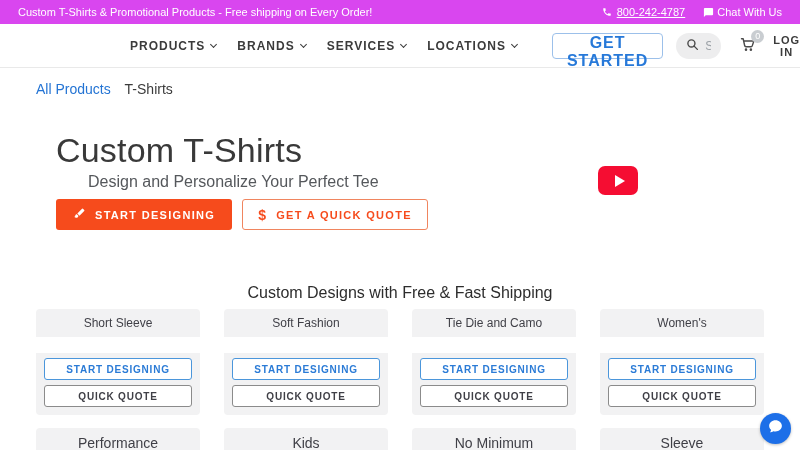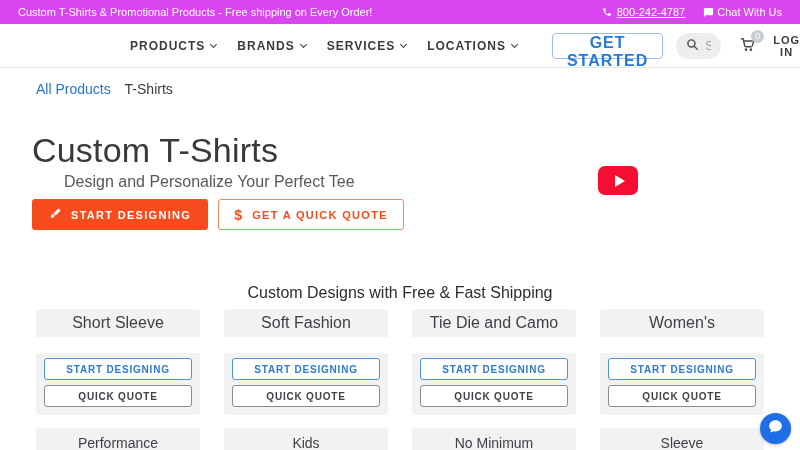--- a/index.html
+++ b/index.html
@@ -37,21 +37,21 @@
     display:flex; align-items:center; justify-content:center; }
   .login { margin-left:16px; font-size:11px; font-weight:bold; letter-spacing:1px;
     color:#3b3b3b; cursor:pointer; background:none; border:none; }
 
   
   .breadcrumb { padding:13px 0 0 36px; font-size:14px; height:27px; }
   .breadcrumb .link { color:#2474d4; text-decoration:none; cursor:pointer; }
   .breadcrumb .current { color:#3b3b3b; margin-left:10px; }
 
   
-  .hero { padding-left:32px; }
+  .hero { padding-left:56px; }
   .hero h1 { margin-top:38px; font-size:34px; line-height:34px; font-weight:normal;
     color:#393939; letter-spacing:0.2px; }
   .hero .subtitle { margin-top:6px; font-size:16px; color:#55585c;margin-left:32px; }
   .hero .cta-row { margin-top:8px; display:flex; gap:10px; }
   .btn-orange { height:31px; padding:0 17px; background:#f64b1c; color:#fff;
     border:none; border-radius:3px; font-size:11px; font-weight:bold;
     letter-spacing:1.3px; display:inline-flex; align-items:center; gap:9px; cursor:pointer; }
   .btn-orange-outline { height:31px; padding:0 15px; background:#fff; color:#f64b1c;
     border:1px solid #f0855f; border-radius:3px; font-size:11px; font-weight:bold;
     letter-spacing:1.3px; display:inline-flex; align-items:center; gap:9px; cursor:pointer; }
@@ -63,21 +63,21 @@
   .yt .tri { width:0; height:0; border-left:10px solid #fff;
     border-top:6px solid transparent; border-bottom:6px solid transparent; margin-left:3px; }
 
   
   .section-title { margin-top:54px; text-align:center; font-size:16px;
     color:#2d2d2d; line-height:17px; }
   .grid { margin:8px 36px 0; display:grid; grid-template-columns:repeat(4,1fr);
     gap:24px; }
   .card { border-radius:4px; overflow:hidden; cursor:pointer; }
   .card-title { background:#f2f2f3; height:28px; display:flex; align-items:center;
-    justify-content:center; font-size:16px; color:#3f3f46; }
+    justify-content:center; font-size:12px; color:#3f3f46; }
   .card-img { height:16px; background:#fff; }
   .card-body { background:#f2f2f3; padding:5px 8px 8px; display:flex;
     flex-direction:column; gap:5px; }
   .card-btn { height:22px; border-radius:3px; background:#fff; font-size:10px;
     font-weight:bold; letter-spacing:0.8px; cursor:pointer; }
   .card-btn.blue { border:1px solid #4b96db; color:#2b7bd6; }
   .card-btn.gray { border:1px solid #8b8b8b; color:#3f3f46; }
   .grid.row2 { margin-top:13px; }
   .card2 { border-radius:4px; background:#f2f2f3; height:40px; display:flex;
     align-items:center; justify-content:center; font-size:14px; color:#3f3f46;

